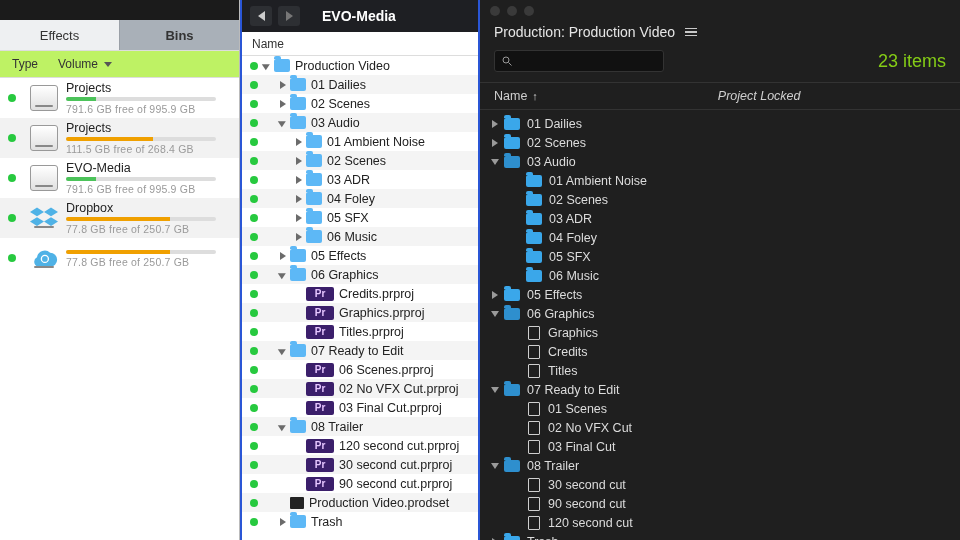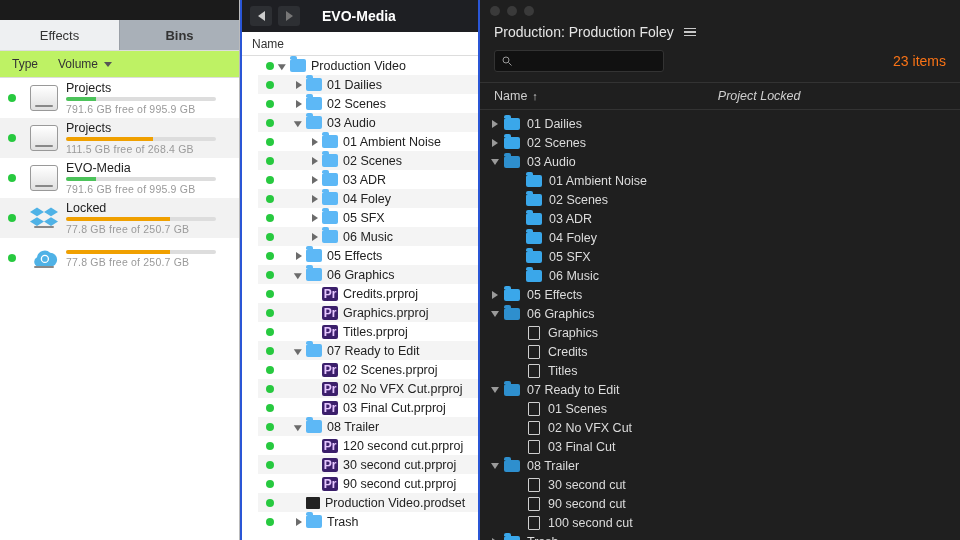--- a/index.html
+++ b/index.html
@@ -71,43 +71,43 @@
     display:flex; align-items:center; justify-content:center; color:#aaa;
   }
   .nav-btn:first-of-type{ margin-left: 8px;}
   .nav-btn .tri-l { width:0;height:0;border-top:5px solid transparent;border-bottom:5px solid transparent;border-right:7px solid #ccc;}
   .nav-btn .tri-r { width:0;height:0;border-top:5px solid transparent;border-bottom:5px solid transparent;border-left:7px solid #777;}
   .mid-title { margin-left: 22px; }
   .mid-head{
     height: 24px; display:flex; align-items:center; font-size:12px; color:#333;
     border-bottom: 1px solid #ddd; padding-left: 10px; background:#fff;
   }
-  .tree{ flex:1; overflow:hidden; font-size: 12.5px; padding-left: 16px; }
+  .tree{ flex:1; overflow:hidden; font-size: 12.5px; }
   .trow{
     display:flex; align-items:center; height:19px; padding-left: 4px;
   }
   .trow.even{ background:#f4f4f4; }
   .trow .dot{ margin-left:4px; }
   .disclosure{
     width:0;height:0; margin: 0 4px 0 0;
     border-top:4px solid transparent; border-bottom:4px solid transparent; border-left:6px solid #6b6b6b;
     transform-origin: 30% 50%;
   }
   .disclosure.open{ transform: rotate(90deg); }
   .disclosure.none{ visibility:hidden; border-left-color:transparent;}
   .fico{
     width:16px; height:13px; border-radius:2px; margin-right:5px; position:relative;
     background:#5db8f6;
   }
   .fico::before{
     content:""; position:absolute; left:0; top:-3px; width:7px; height:3px; background:#5db8f6; border-radius:2px 2px 0 0;
   }
   .pico{
-    width:16px; height:14px; background:#3b1f6b; border-radius:2px; margin-right:5px;
-    display:flex; align-items:center; justify-content:center; color:#e6c6ff; font-size:12px; font-weight:700;
+    width:28px; height:14px; background:#3b1f6b; border-radius:2px; margin-right:5px;
+    display:flex; align-items:center; justify-content:center; color:#e6c6ff; font-size:10px; font-weight:700;
   }
   .bico{
     width:14px;height:12px;background:#222;border-radius:1px;margin-right:5px;
   }
   .tlabel{ color:#222; white-space:nowrap; }
 
   
   .right{
     flex:1; height:100%; background:#1f1f1f; color:#d8d8d8; display:flex; flex-direction:column;
     font-size:12.5px;
@@ -120,21 +120,21 @@
   .hamb{ margin-left:10px; display:flex; flex-direction:column; gap:2px;}
   .hamb span{ width:12px;height:1.5px;background:#c8c8c8;}
   .r-search-row{
     display:flex; align-items:center; padding: 0 14px 10px 14px; color:#bdbdbd;
   }
   .searchbox{
     flex:0 0 170px; height:22px; background:#111; border:1px solid #333; border-radius:3px;
     display:flex; align-items:center; padding:0 6px; color:#888;
   }
   .searchbox svg{ width:12px;height:12px; margin-right:4px;}
-  .items-count{ margin-left:auto; font-size:14px; color:#f97316;}
+  .items-count{ margin-left:auto; font-size:18px; color:#84cc16;}
   .r-cols{
     display:flex; padding: 6px 14px 6px 14px; border-top:1px solid #333; border-bottom:1px solid #333;
     color:#cfcfcf; font-size:12.5px;
   }
   .r-cols .c1{ display:flex; align-items:center; gap:5px;}
   .up-arrow{ font-size:11px;}
   .r-cols .c2{ margin-left: 180px; font-style: italic;}
   .rtree{ flex:1; overflow:hidden; padding: 4px 0;}
   .rrow{
     display:flex; align-items:center; height:19px; padding-left:12px;
@@ -218,21 +218,21 @@
           <svg viewBox="0 0 64 48">
             <g fill="#4fb2e6">
               <polygon points="16,0 32,10 16,20 0,10"></polygon>
               <polygon points="48,0 64,10 48,20 32,10"></polygon>
               <polygon points="16,22 32,32 16,42 0,32"></polygon>
               <polygon points="48,22 64,32 48,42 32,32"></polygon>
             </g>
           </svg>
         </div>
         <div class="vol-info">
-          <div class="vol-name">Locked</div>
+          <div class="vol-name">Dropbox</div>
           <div class="vol-bar">
             <span style="width: 69%;"></span>
           </div>
           <div class="vol-free">77.8 GB free of 250.7 GB</div>
         </div>
       </div>
       <div class="vol-row odd">
         <div class="dot"></div>
         <div class="drive-ico cloud">
           <svg viewBox="0 0 64 40">
@@ -374,21 +374,21 @@
         <span style="width: 22px; display: inline-block;"></span>
         <span class="disclosure open"></span>
         <span class="fico"></span>
         <span class="tlabel">07 Ready to Edit</span>
       </div>
       <div class="trow">
         <div class="dot"></div>
         <span style="width: 38px; display: inline-block;"></span>
         <span class="disclosure none"></span>
         <span class="pico">Pr</span>
-        <span class="tlabel">02 Scenes.prproj</span>
+        <span class="tlabel">06 Scenes.prproj</span>
       </div>
       <div class="trow even">
         <div class="dot"></div>
         <span style="width: 38px; display: inline-block;"></span>
         <span class="disclosure none"></span>
         <span class="pico">Pr</span>
         <span class="tlabel">02 No VFX Cut.prproj</span>
       </div>
       <div class="trow">
         <div class="dot"></div>
@@ -442,21 +442,21 @@
     </div>
 </div>
 
 <div class="right">
   <div class="traffic">
     <div class="tl"></div>
     <div class="tl"></div>
     <div class="tl"></div>
   </div>
   <div class="r-title">
-    <span>Production: Production Foley</span>
+    <span>Production: Production Video</span>
     <span class="hamb">
         <span></span>
         <span></span>
         <span></span>
       </span>
   </div>
   <div class="r-search-row">
     <div class="searchbox">
       <svg viewBox="0 0 24 24">
           <circle cx="10" cy="10" r="6" fill="none" stroke="#999" stroke-width="2"></circle>
@@ -596,21 +596,21 @@
       <div class="rrow">
         <span style="width: 22px; display: inline-block;"></span>
         <span class="rdis none"></span>
         <span class="rfile"></span>
         <span class="rlabel">90 second cut</span>
       </div>
       <div class="rrow">
         <span style="width: 22px; display: inline-block;"></span>
         <span class="rdis none"></span>
         <span class="rfile"></span>
-        <span class="rlabel">100 second cut</span>
+        <span class="rlabel">120 second cut</span>
       </div>
       <div class="rrow">
         <span style="width: 0px; display: inline-block;"></span>
         <span class="rdis "></span>
         <span class="rfolder"></span>
         <span class="rlabel">Trash</span>
       </div>
     </div>
 </div>
 

